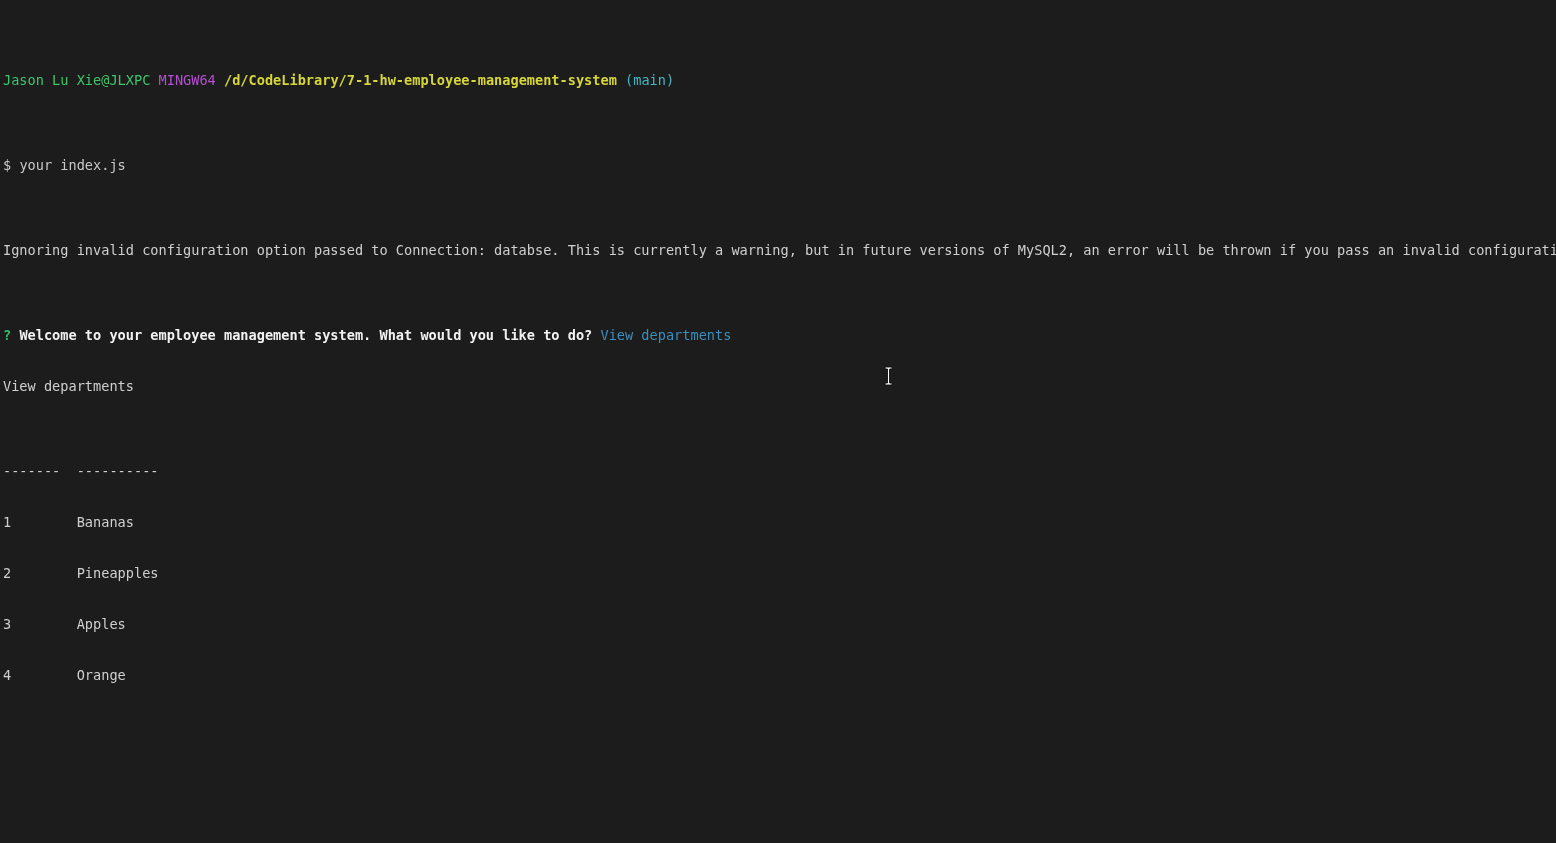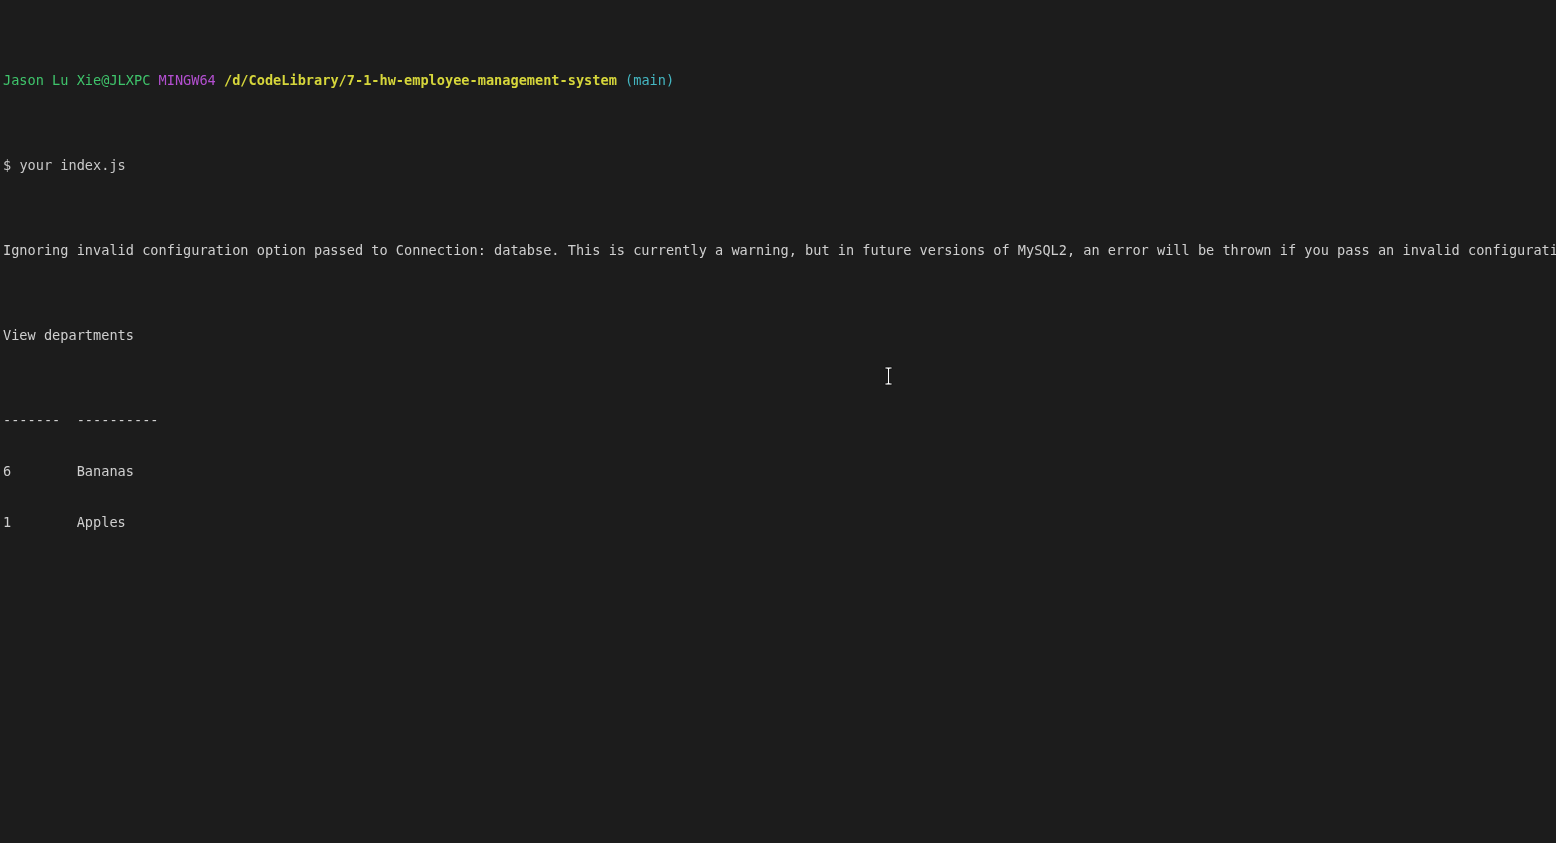--- a/index.html
+++ b/index.html
@@ -69,26 +69,29 @@
     
     <div class="line"><span class="c-green">Jason Lu Xie@JLXPC</span><span> </span><span class="c-magenta">MINGW64</span><span> </span><span class="c-yellow">/d/CodeLibrary/7-1-hw-employee-management-system</span><span> </span><span class="c-cyan">(main)</span></div>
 
     
     <div class="line"><span class="c-dim">$</span><span> </span><span class="c-dim">your index.js</span></div>
 
     
     <div class="line">Ignoring invalid configuration option passed to Connection: databse. This is currently a warning, but in future versions of MySQL2, an error will be thrown if you pass an invalid configuration option to a Connection</div>
 
     
+    <div class="line"><span class="c-qmark">?</span><span> </span><span class="c-bold">Welcome to your employee management system. What would you like to do?</span><span> </span><span class="c-answer">View departments</span></div>
     <div class="line">View departments</div>
 
     
     <div class="line">-------  ----------</div>
-    <div class="line">6        Bananas</div>
-    <div class="line">1        Apples</div>
+    <div class="line">1        Bananas</div>
+    <div class="line">2        Pineapples</div>
+    <div class="line">3        Apples</div>
+    <div class="line">4        Orange</div>
     <div class="blank"></div>
 
     
     
     
 
     
     
     
     

